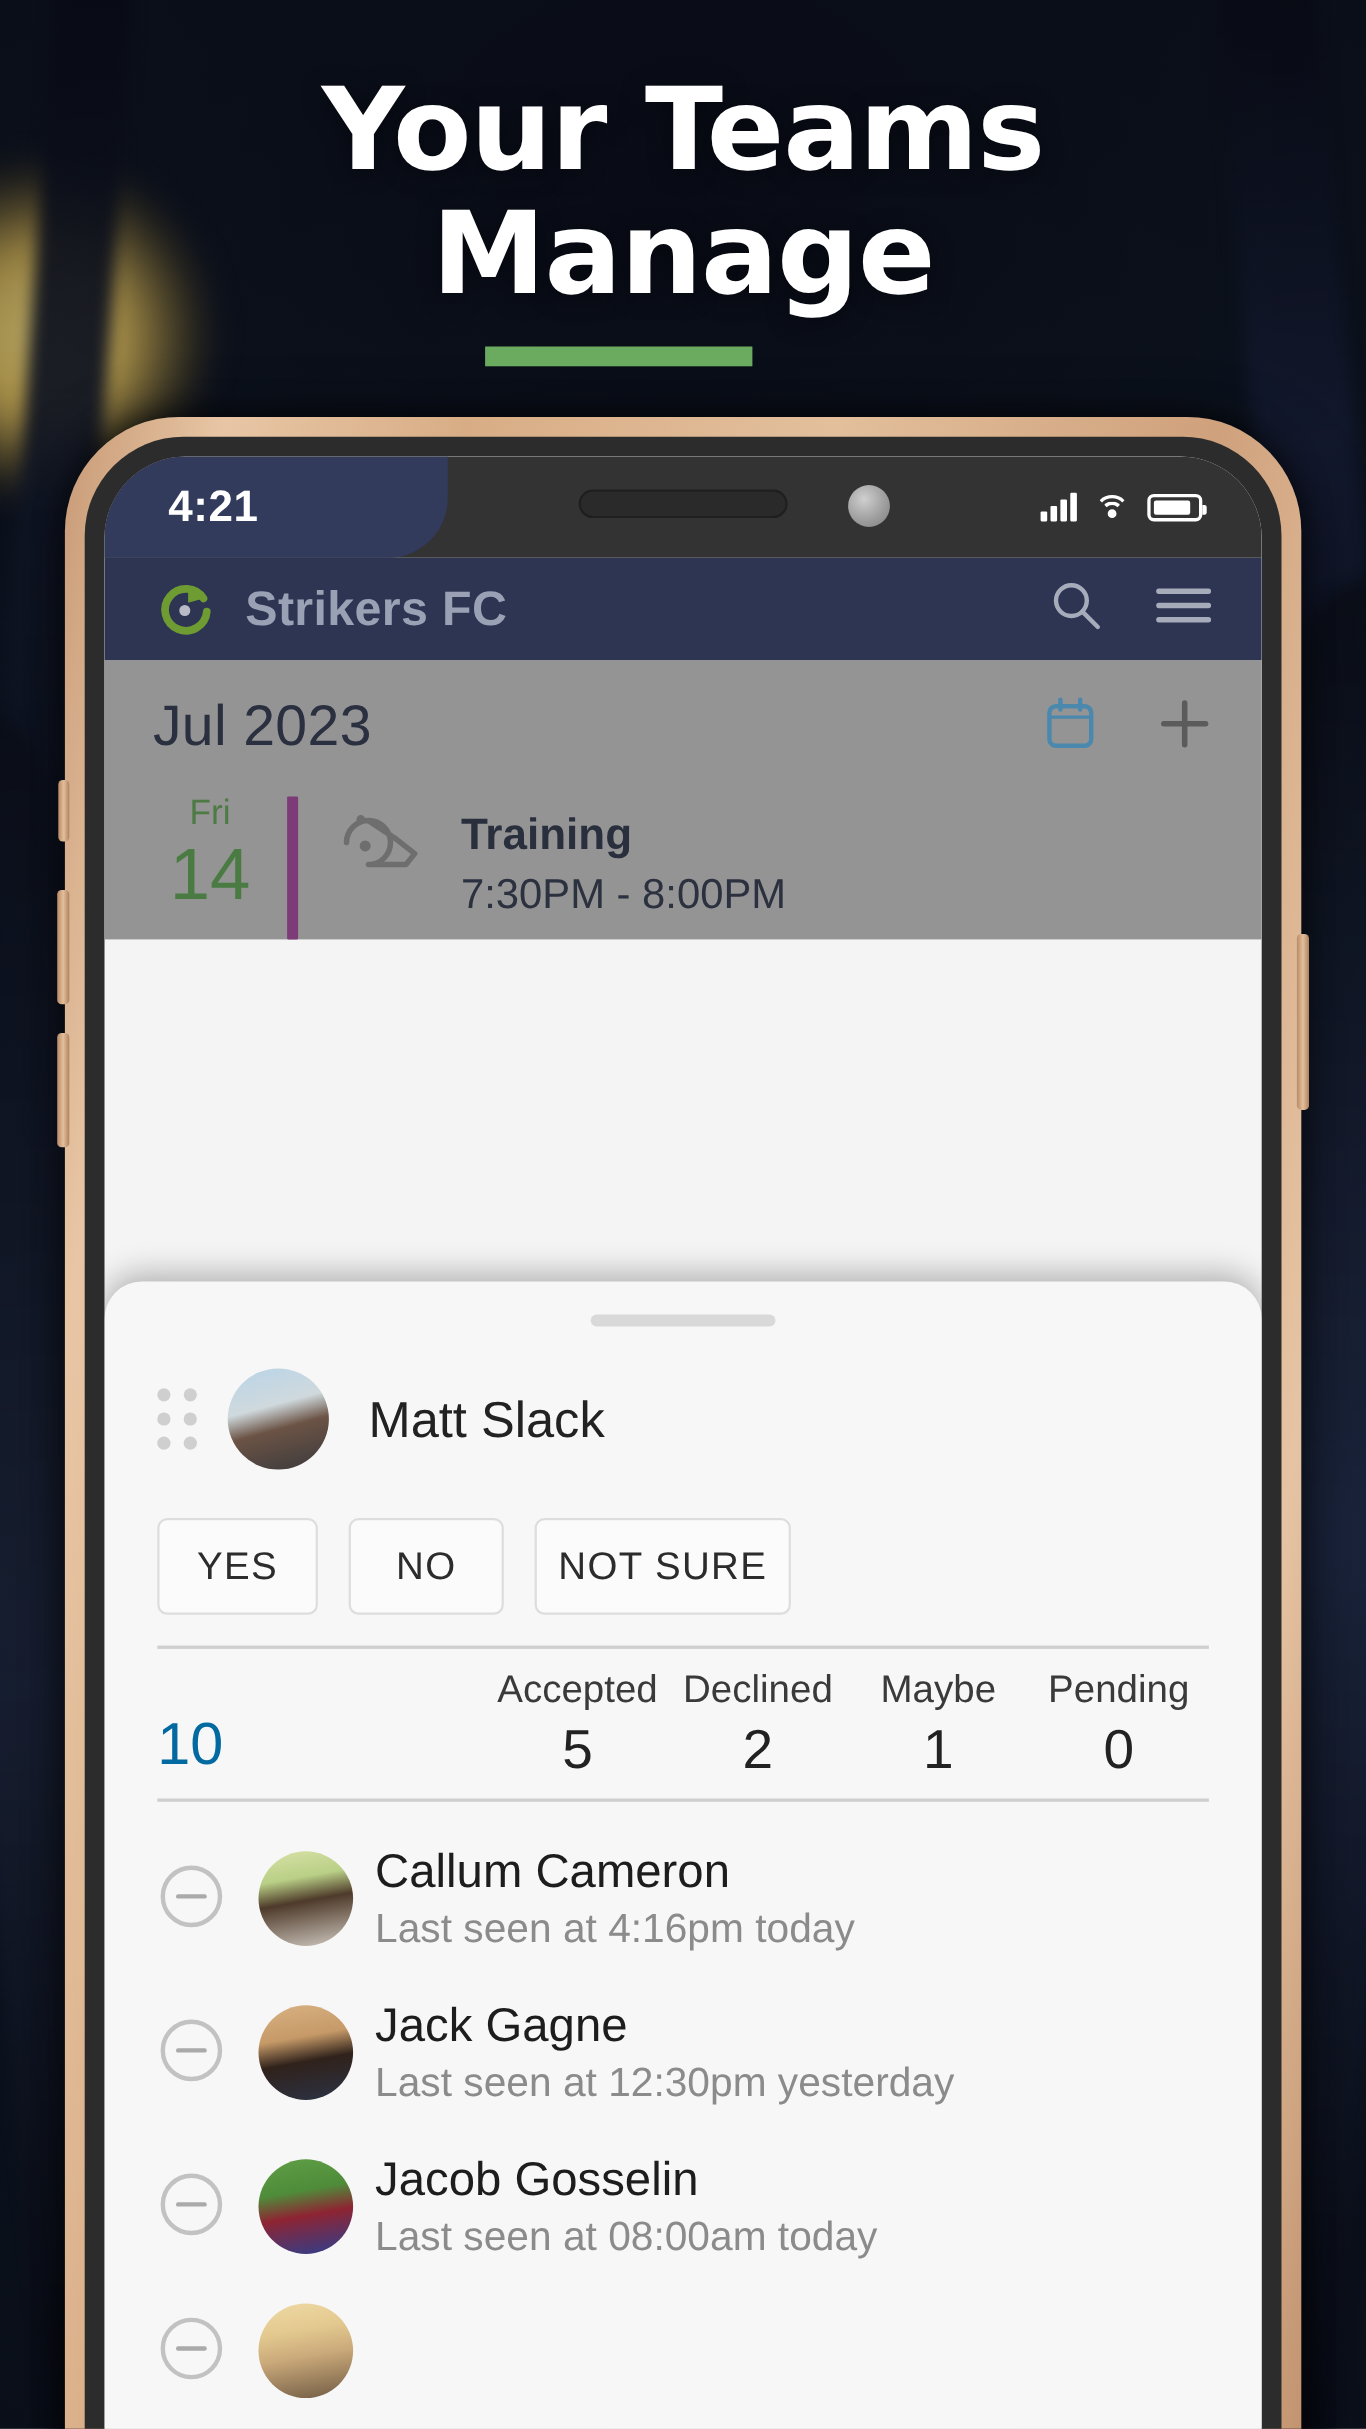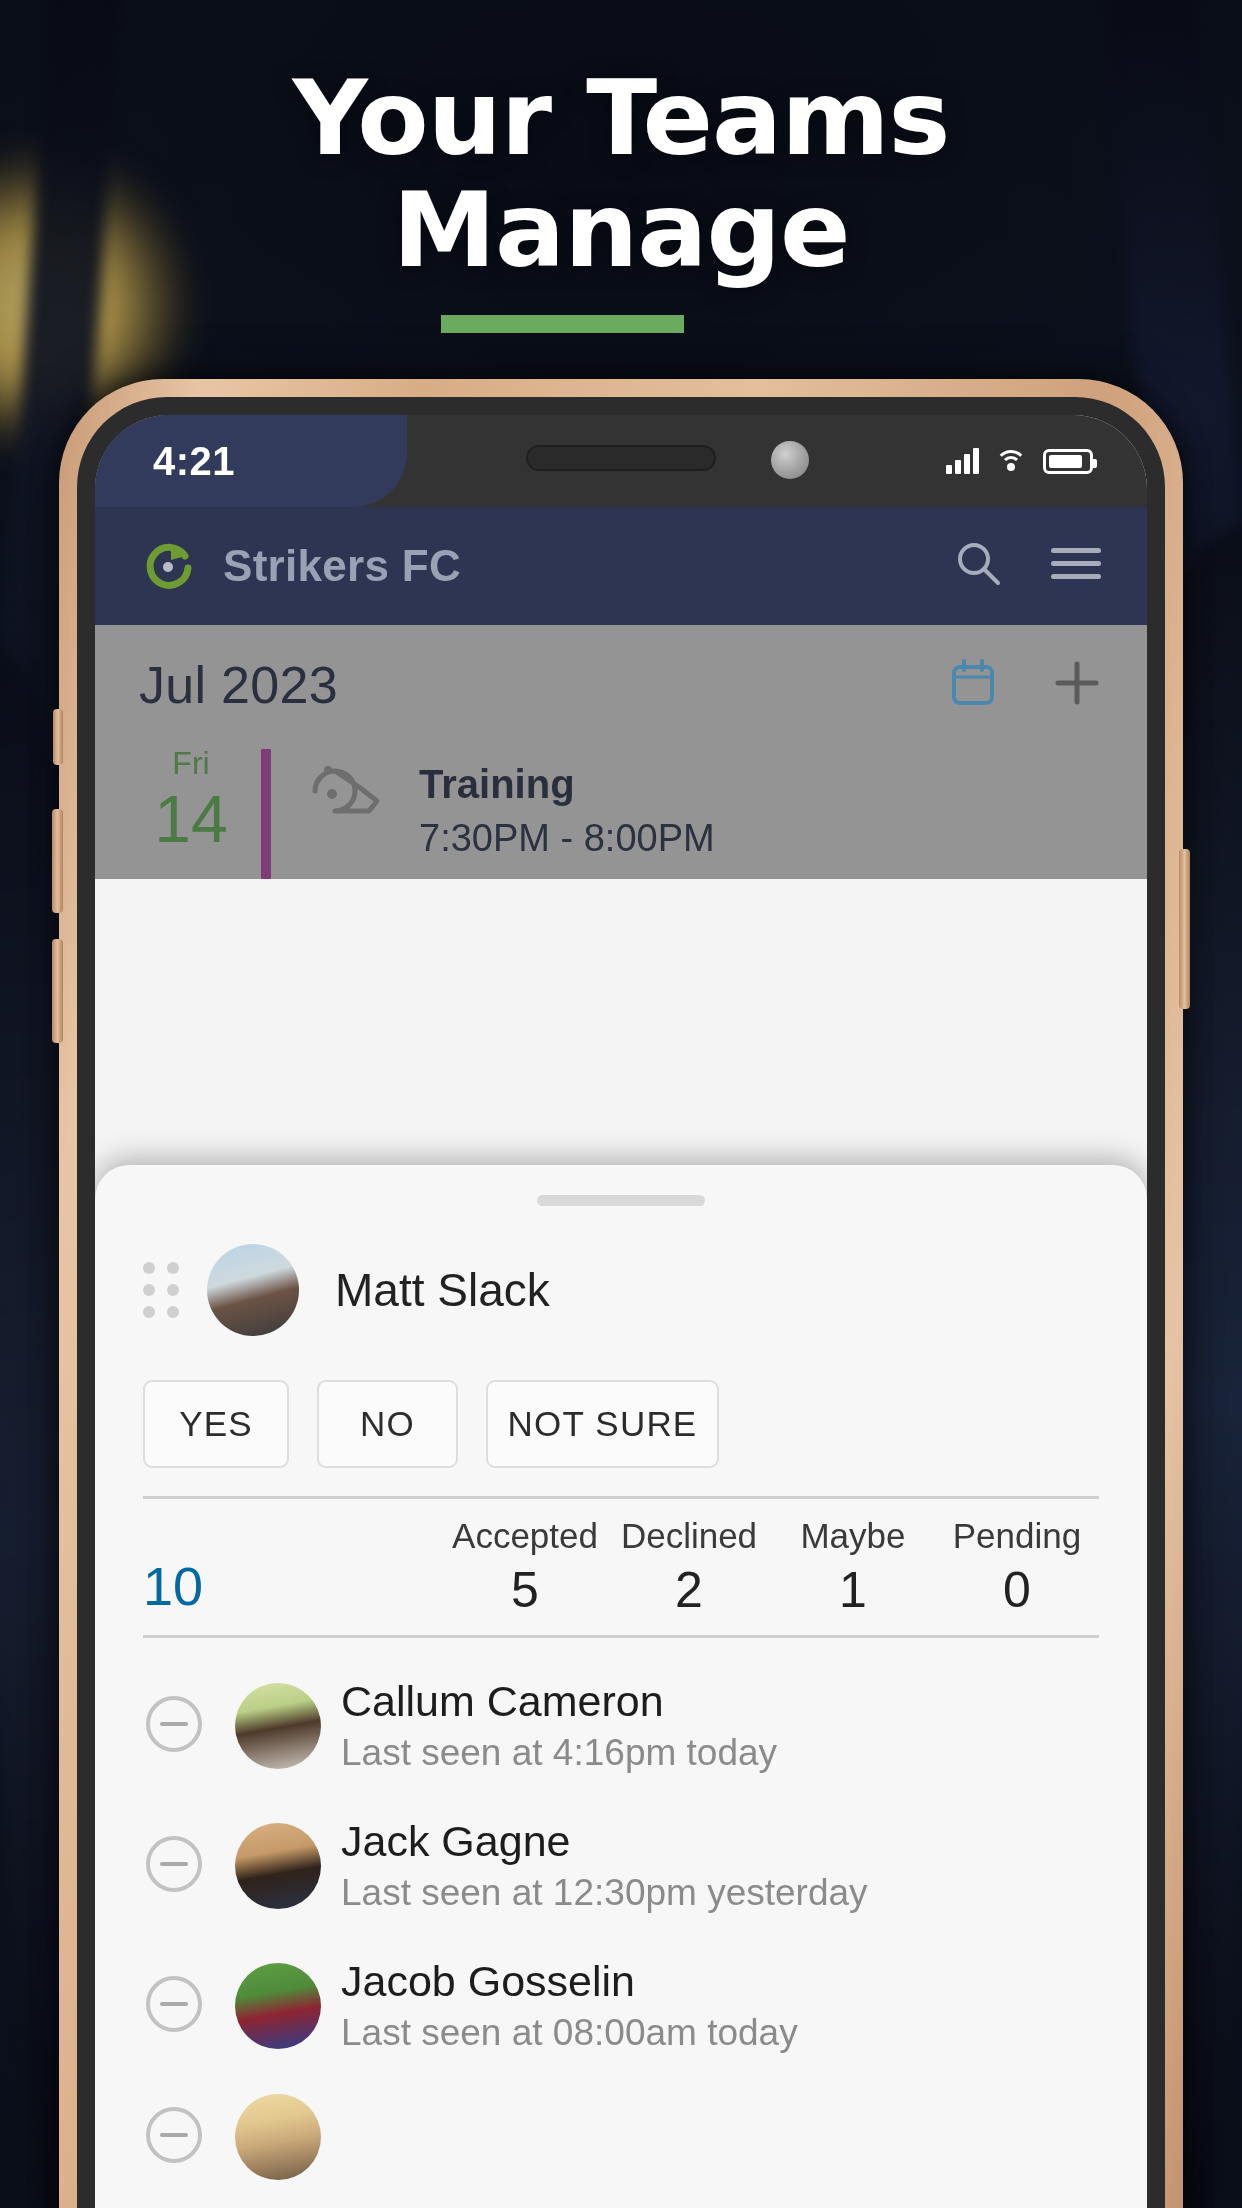--- a/index.html
+++ b/index.html
@@ -142,21 +142,21 @@
   .ic-wifi span:nth-child(3){ width:8px;height:8px; top:15px; border-bottom-color:#fff;
     border-left-color:#fff;border-right-color:#fff;background:#fff; }
   .ic-batt { width:50px; height:25px; border:3px solid #fff; border-radius:6px;
     position:relative; padding:3px; }
   .ic-batt::after { content:""; position:absolute; right:-7px; top:7px;
     width:4px;height:9px;background:#fff;border-radius:0 2px 2px 0; }
   .ic-batt i { display:block; height:100%; width:86%; background:#fff; border-radius:2px; }
 
   
   .app-header {
-    height:118px; background:#2e3553;
+    height:93px; background:#2e3553;
     display:flex; align-items:center; padding:0 46px;
   }
   .logo-mark { width:56px; height:56px; position:relative; flex:0 0 auto; }
   .app-title { margin-left:26px; color:#9aa1b4; font-size:44px; font-weight:bold; letter-spacing:.3px; }
   .hdr-spacer { flex:1; }
   .hdr-ico { margin-left:46px; cursor:pointer; }
 
   
   .cal-region { position:relative; background:#949494; }
   .cal-toolbar { display:flex; align-items:center; padding:30px 44px 16px 44px; }

